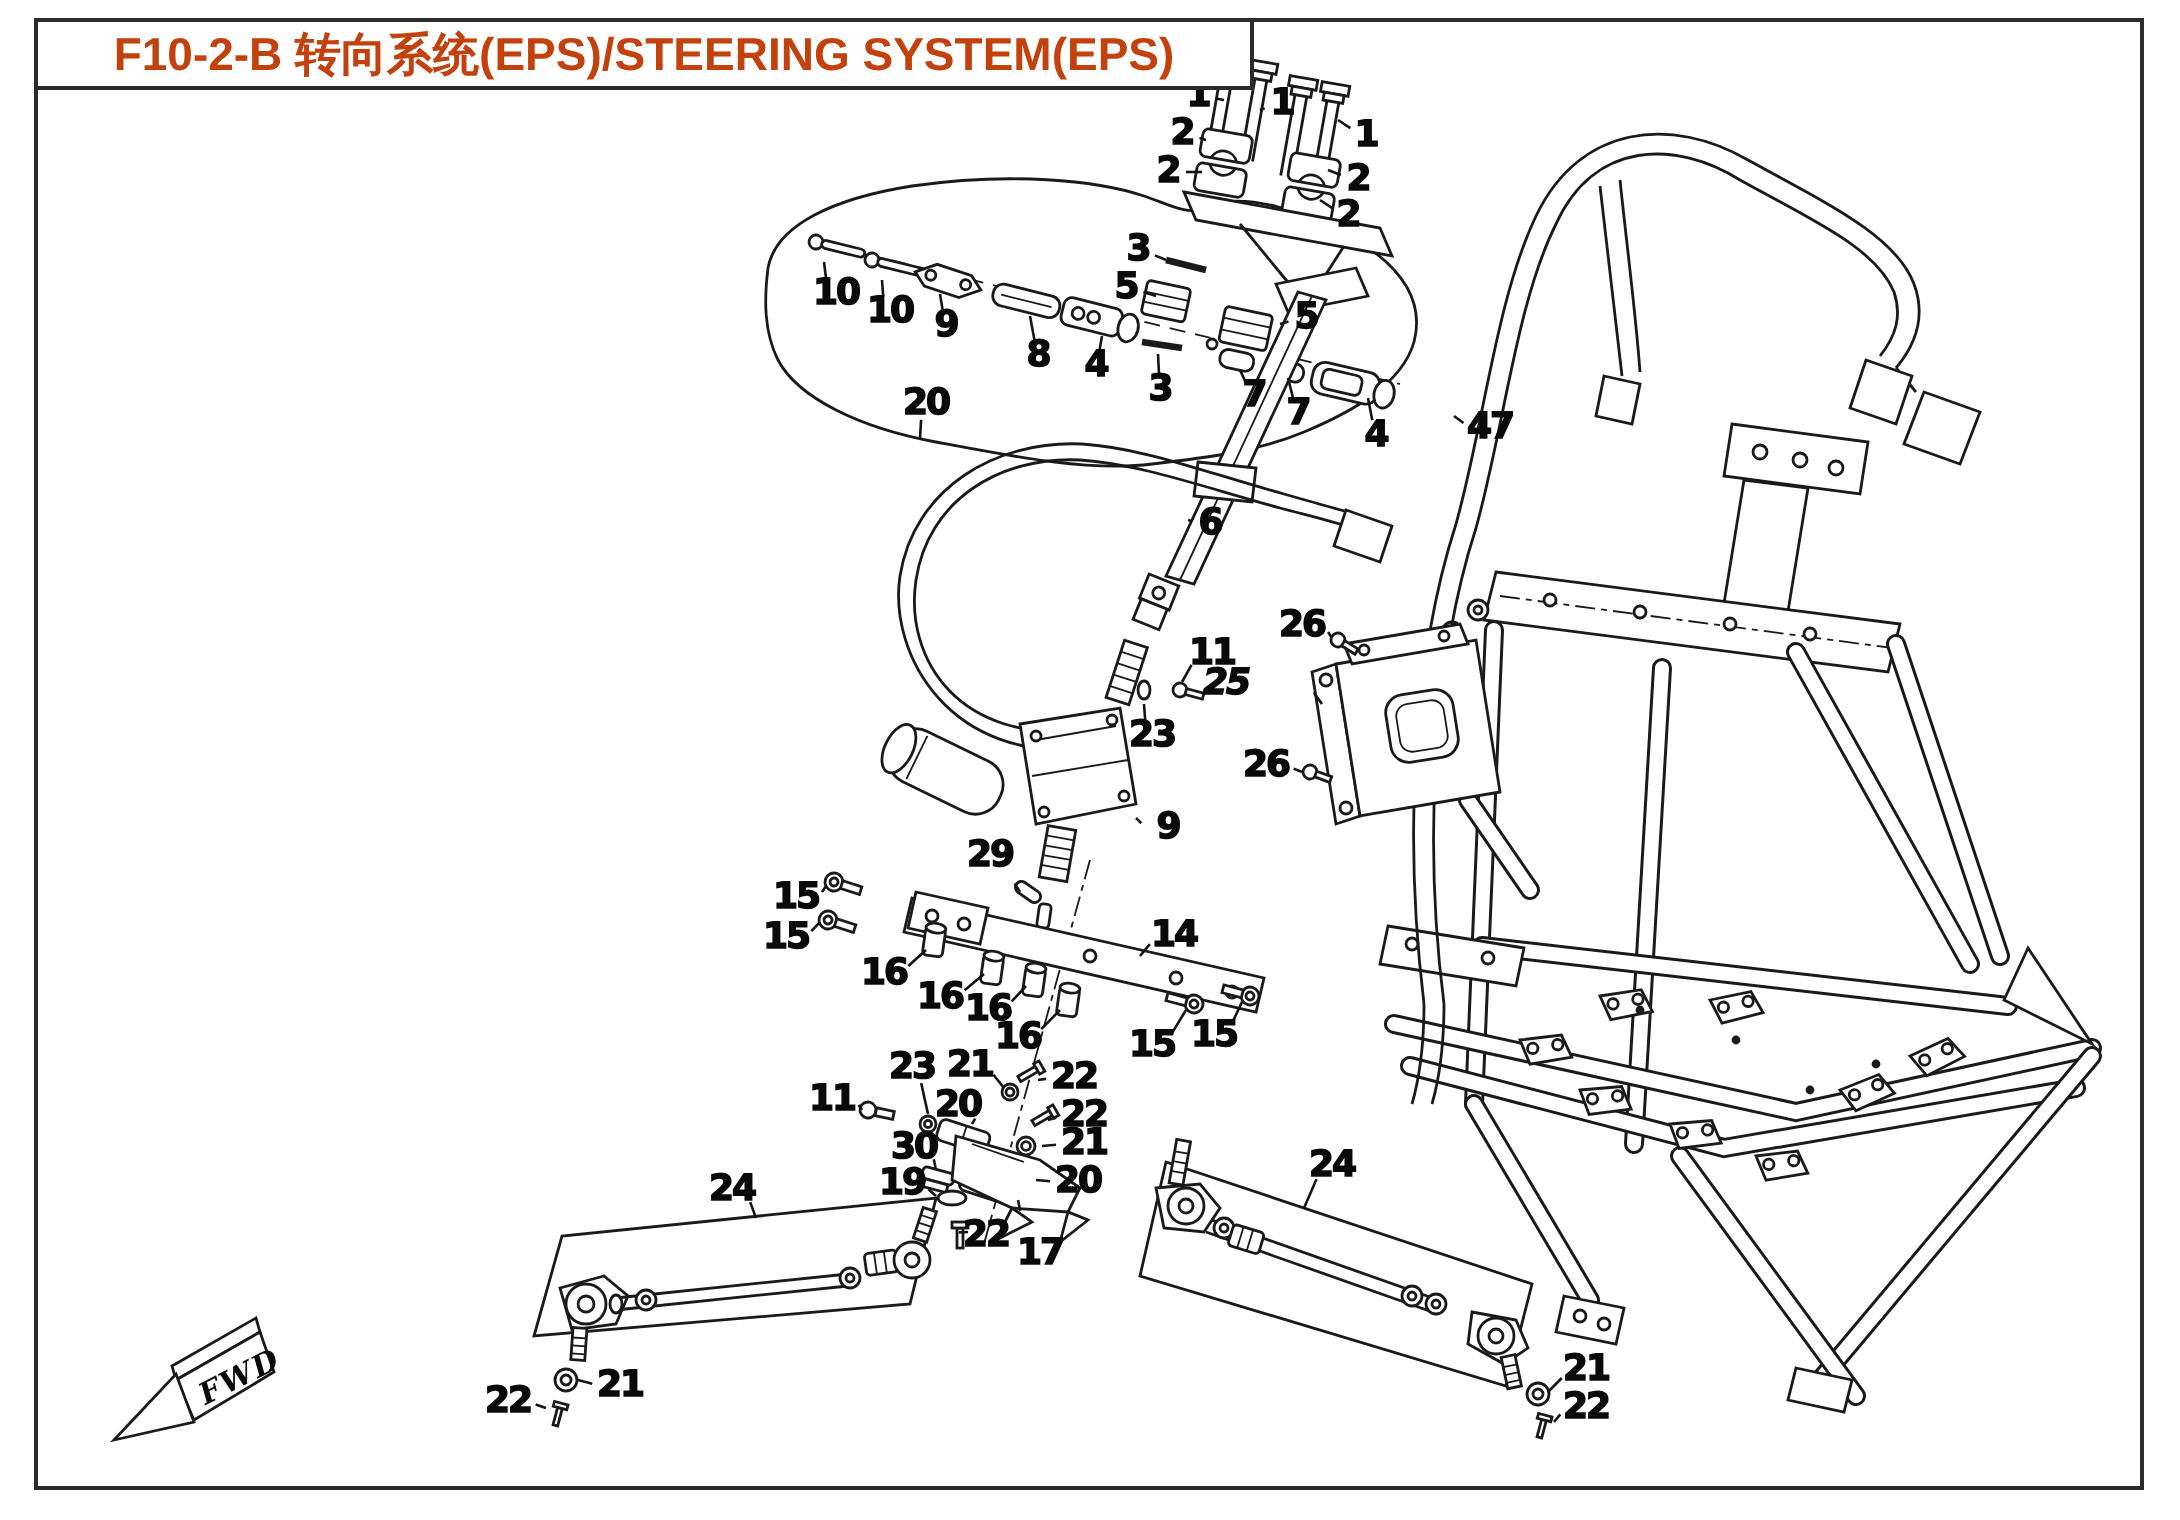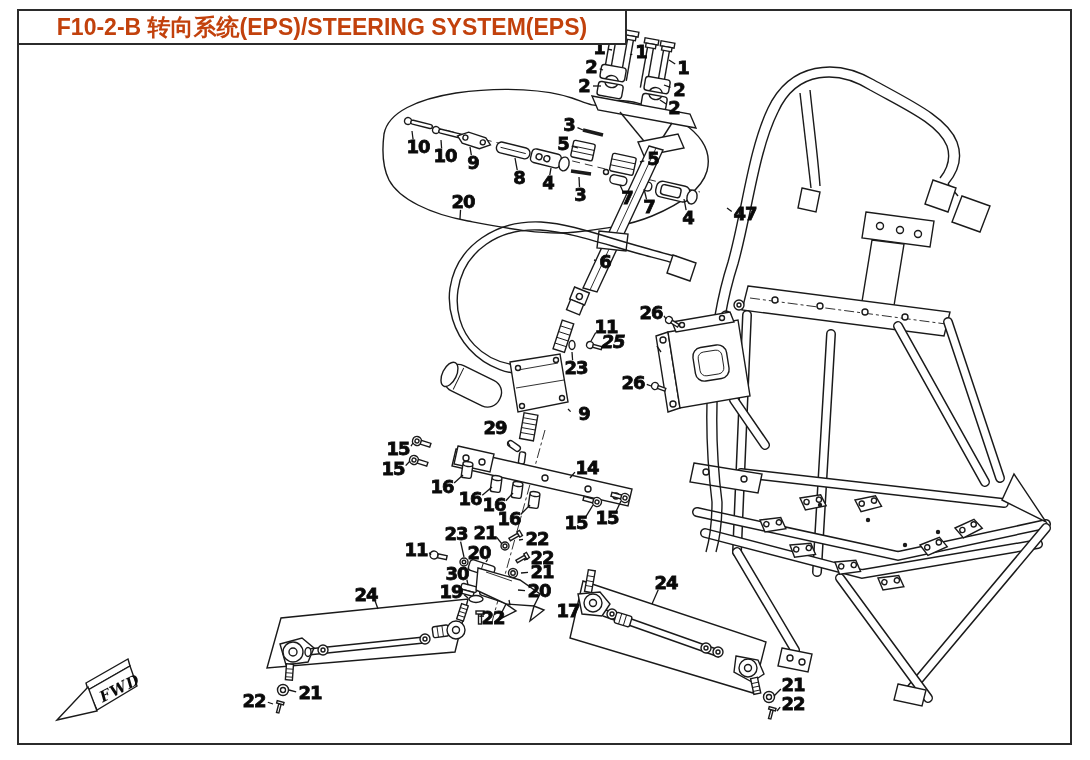--- a/index.html
+++ b/index.html
@@ -610,21 +610,21 @@
       <div class="callout" style="left: 456px; top: 534px;">23</div>
       <div class="callout" style="left: 485px; top: 533px;">21</div>
       <div class="callout" style="left: 537px; top: 539px;">22</div>
       <div class="callout" style="left: 416px; top: 550px;">11</div>
       <div class="callout" style="left: 479px; top: 553px;">20</div>
       <div class="callout" style="left: 542px; top: 558px;">22</div>
       <div class="callout" style="left: 542px; top: 572px;">21</div>
       <div class="callout" style="left: 457px; top: 574px;">30</div>
       <div class="callout" style="left: 539px; top: 591px;">20</div>
       <div class="callout" style="left: 451px; top: 592px;">19</div>
-      <div class="callout" style="left: 520px; top: 611px; margin-left: 48px;">17</div>
+      <div class="callout" style="left: 520px; top: 627px;">17</div>
       <div class="callout" style="left: 493px; top: 618px;">22</div>
       <div class="callout" style="left: 366px; top: 595px;">24</div>
       <div class="callout" style="left: 666px; top: 583px;">24</div>
       <div class="callout" style="left: 310px; top: 693px;">21</div>
       <div class="callout" style="left: 254px; top: 701px;">22</div>
       <div class="callout" style="left: 793px; top: 685px;">21</div>
       <div class="callout" style="left: 793px; top: 704px;">22</div>
     </div>
 </div>
 

